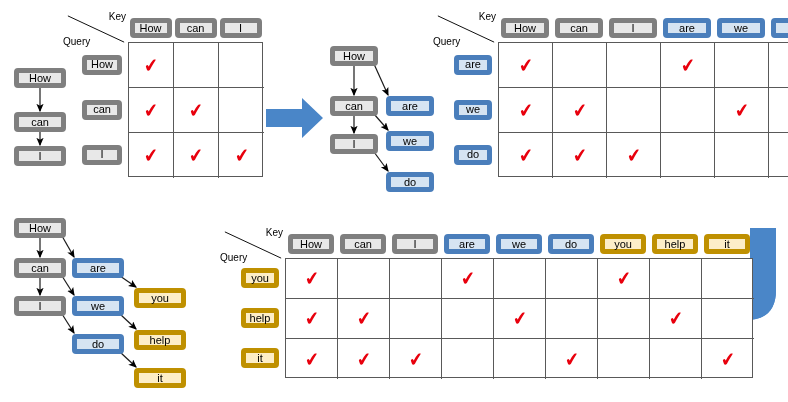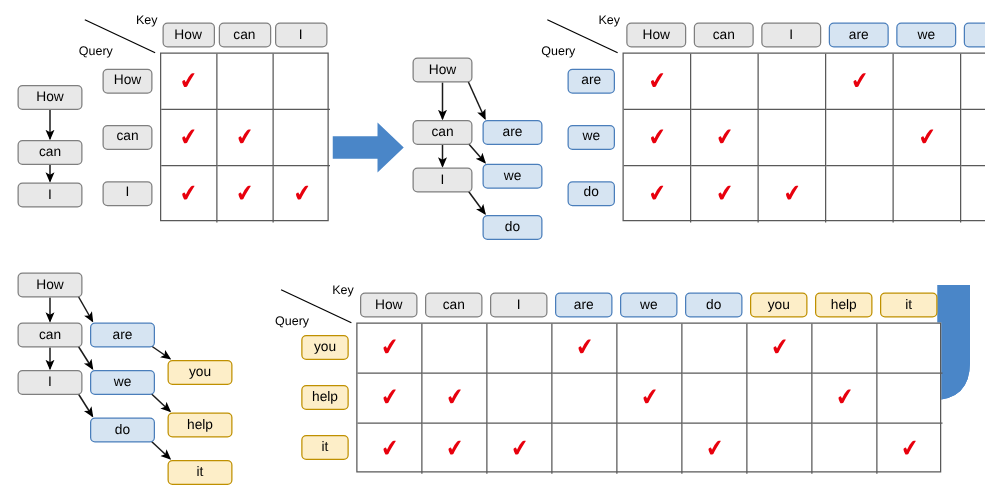--- a/index.html
+++ b/index.html
@@ -11,21 +11,21 @@
   .stage{position:absolute;left:0;top:0;width:788px;height:402px;}
 
   
   .chip{
     position:absolute;
     box-sizing:border-box;
     height:20px;
     display:flex;align-items:center;justify-content:center;
     font-size:11px;line-height:1;
     border-radius:4px;
-    border:1px solid #0ea5e9;
+    border:5px solid #0ea5e9;
     background:#e8e8e8;
     color:#000;
     white-space:nowrap;
   }
   .chip.gray{background:#e8e8e8;border-color:#7f7f7f;}
   .chip.blue{background:#d6e4f2;border-color:#4a7ebb;}
   .chip.yellow{background:#fdeec8;border-color:#bf9000;}
 
   
   .matrix{position:absolute;}

